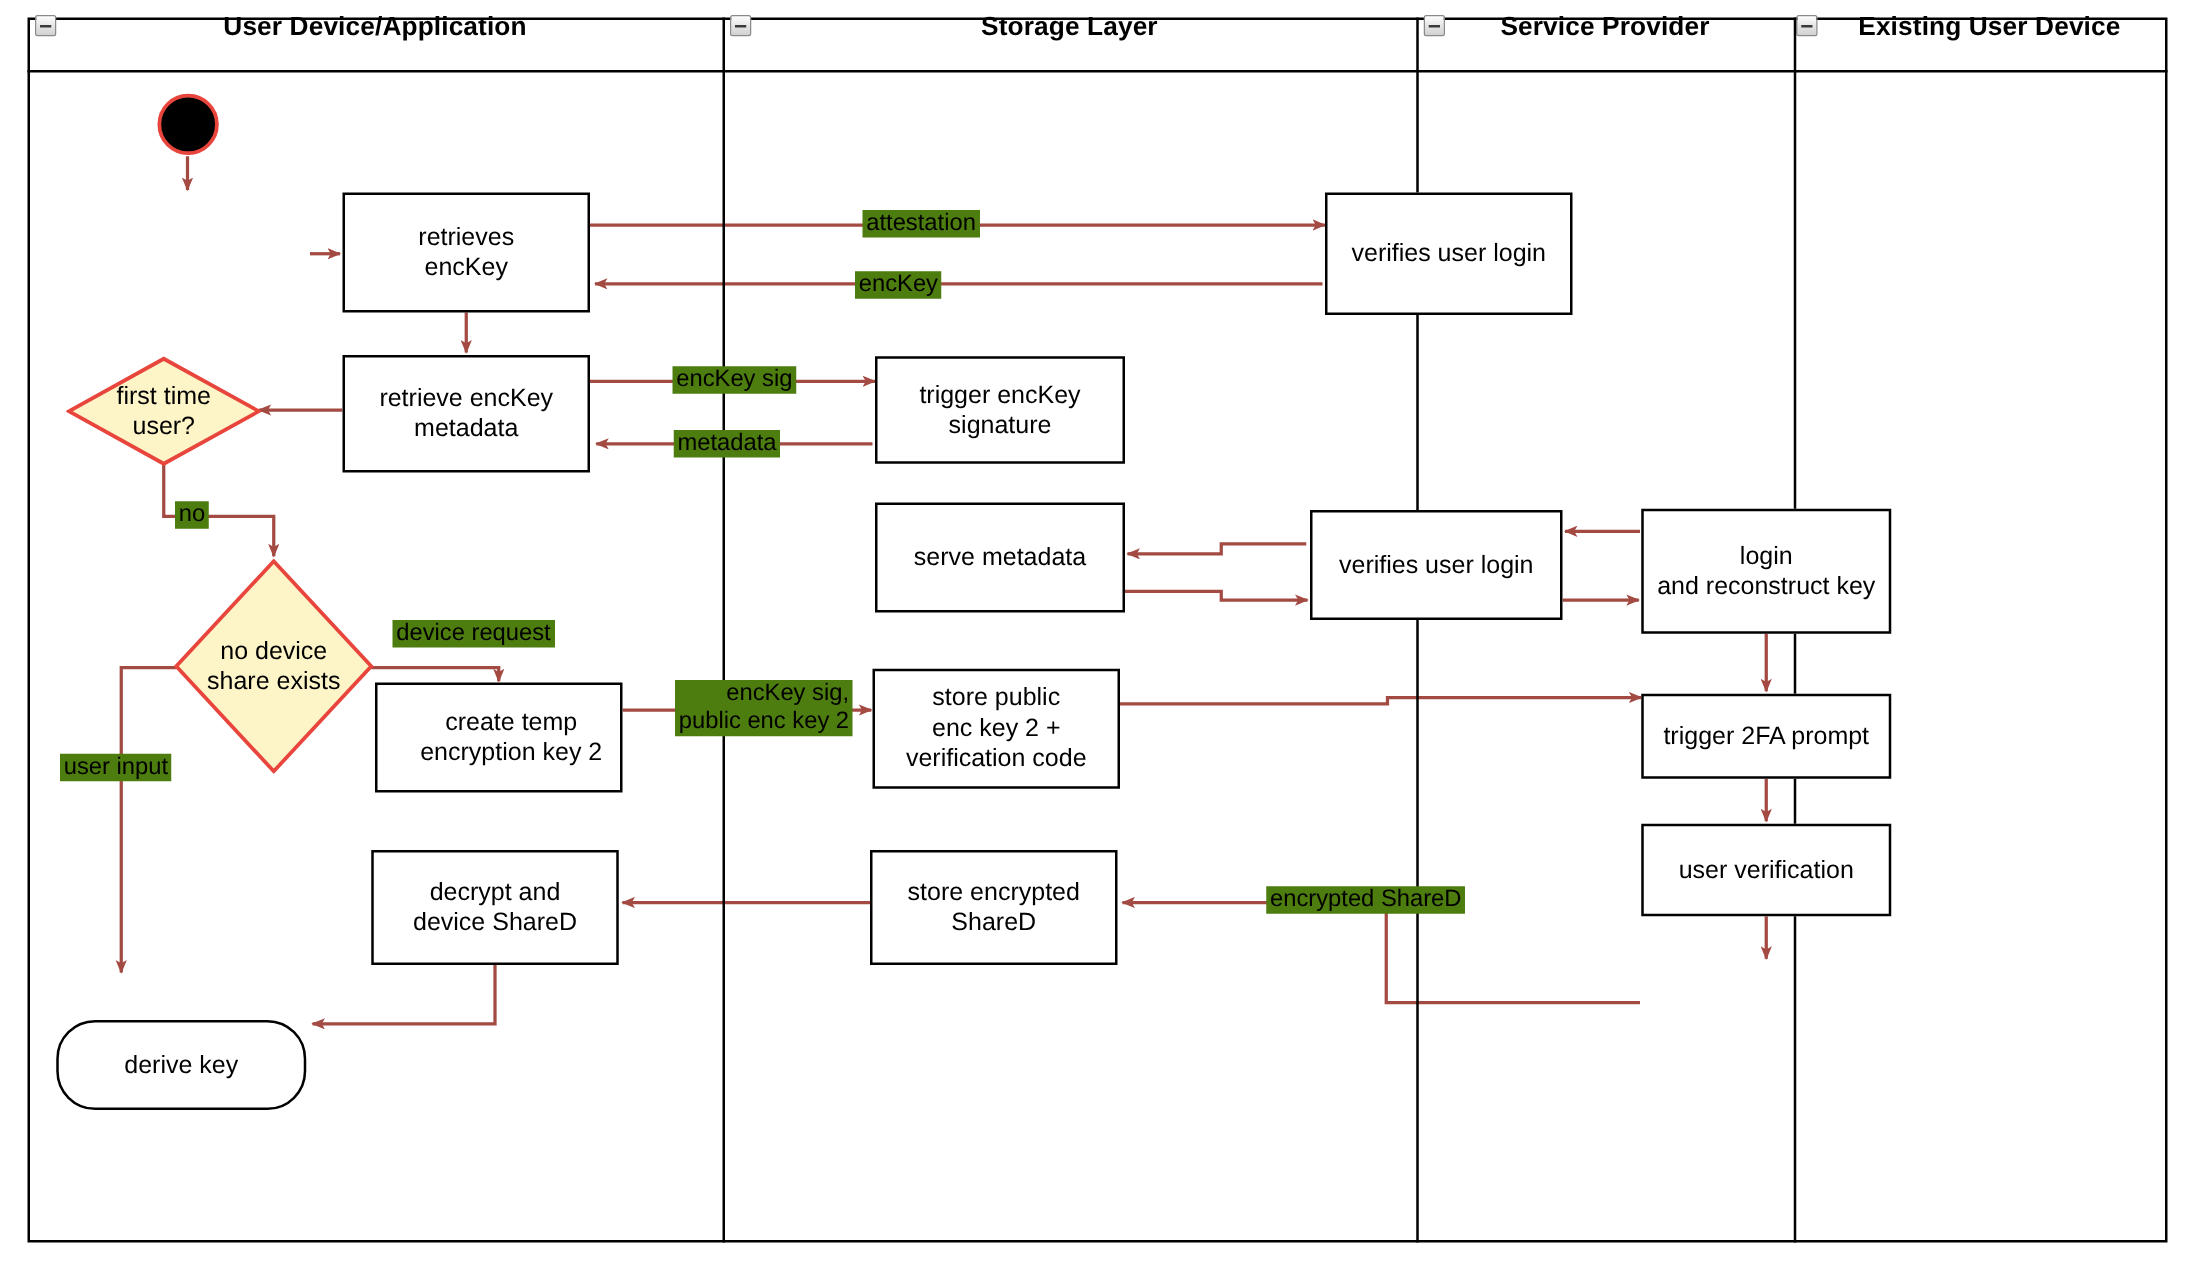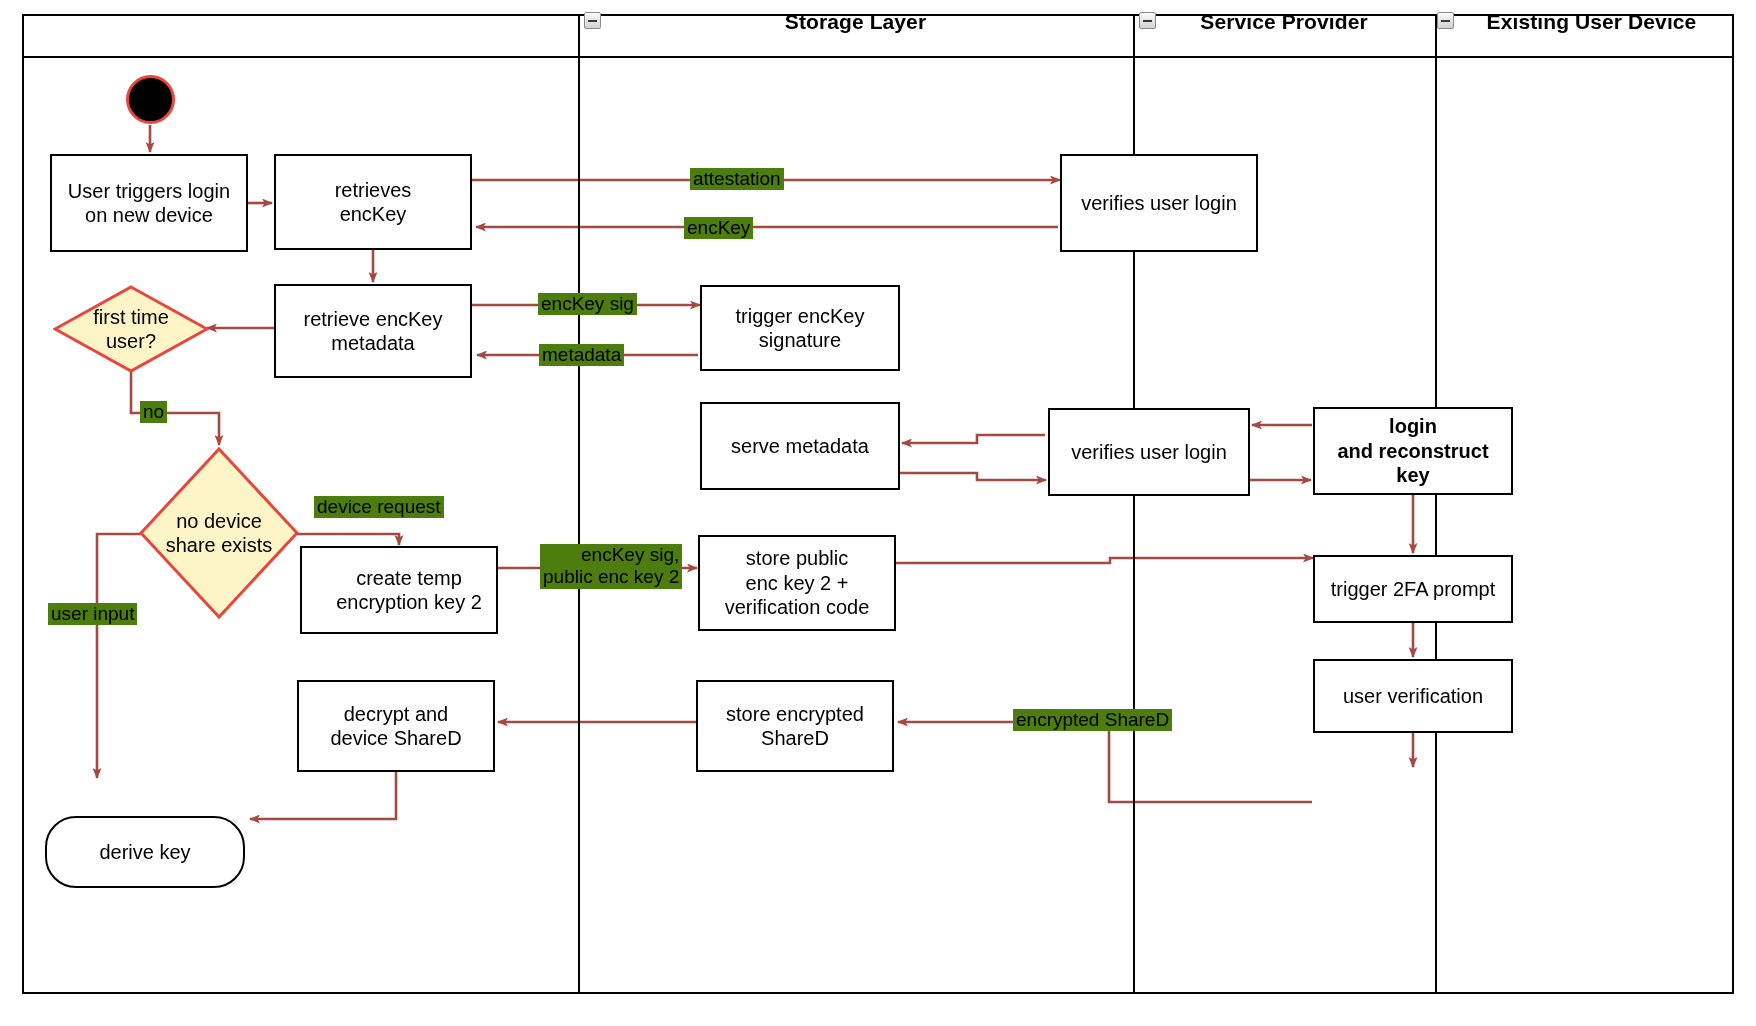--- a/index.html
+++ b/index.html
@@ -179,41 +179,43 @@
       <path d="M696,722 L498,722"></path>
 
       <path d="M396,772 L396,819 L250,819"></path>
     </g>
   </svg>
 
   <div class="lane-frame"></div>
 
   <div class="lane-header-row"></div>
 
+  <div class="lane-head" style="left:22px; width:556px;">
+    <span class="collapse-icon"></span>
+    <span class="lane-title">User Device/Application</span>
+  </div>
   <div class="lane-head" style="left:578px; width:555px;">
     <span class="collapse-icon"></span>
     <span class="lane-title">Storage Layer</span>
   </div>
   <div class="lane-head" style="left:1133px; width:302px;">
     <span class="collapse-icon"></span>
     <span class="lane-title">Service Provider</span>
   </div>
   <div class="lane-head" style="left:1435px; width:299px;">
     <span class="collapse-icon" style="left:2px;"></span>
     <span class="lane-title" style="margin-left:14px;">Existing User Device</span>
   </div>
 
   <div class="lane-divider" style="left:578px;"></div>
   <div class="lane-divider" style="left:1133px;"></div>
   <div class="lane-divider" style="left:1435px;"></div>
 
   <div class="start-node" style="left:126px; top:75px; width:49px; height:49px;"></div>
 
-  <div class="node" style="left:50px; top:154px; width:198px; height:98px;">User triggers login
-on new device</div>
 
   <div class="node" style="left:274px; top:154px; width:198px; height:96px;">retrieves
 encKey</div>
 
   <div class="node" style="left:274px; top:284px; width:198px; height:94px;">retrieve encKey
 metadata</div>
 
   <div class="diamond" style="left:53px; top:285px; width:156px; height:88px;">
     <svg width="156" height="88" viewBox="0 0 156 88">
       <polygon points="78,2 154,44 78,86 2,44" fill="#fdf5c8" stroke="#e8453c" stroke-width="3"></polygon>
@@ -247,21 +249,21 @@
 enc key 2 +
 verification code</div>
 
   <div class="node" style="left:696px; top:680px; width:198px; height:92px;">store encrypted
 ShareD</div>
 
   <div class="node" style="left:1060px; top:154px; width:198px; height:98px;">verifies user login</div>
 
   <div class="node" style="left:1048px; top:408px; width:202px; height:88px;">verifies user login</div>
 
-  <div class="node" style="left:1313px; top:407px; width:200px; height:88px;font-weight:bold;">login
+  <div class="node" style="left:1313px; top:407px; width:200px; height:100px;">login
 and reconstruct key</div>
 
   <div class="node" style="left:1313px; top:555px; width:200px; height:68px;">trigger 2FA prompt</div>
 
   <div class="node" style="left:1313px; top:659px; width:200px; height:74px;">user verification</div>
 
 
   <div class="edge-label" style="left:690px; top:168px;">attestation</div>
 
   <div class="edge-label" style="left:684px; top:217px;">encKey</div>

